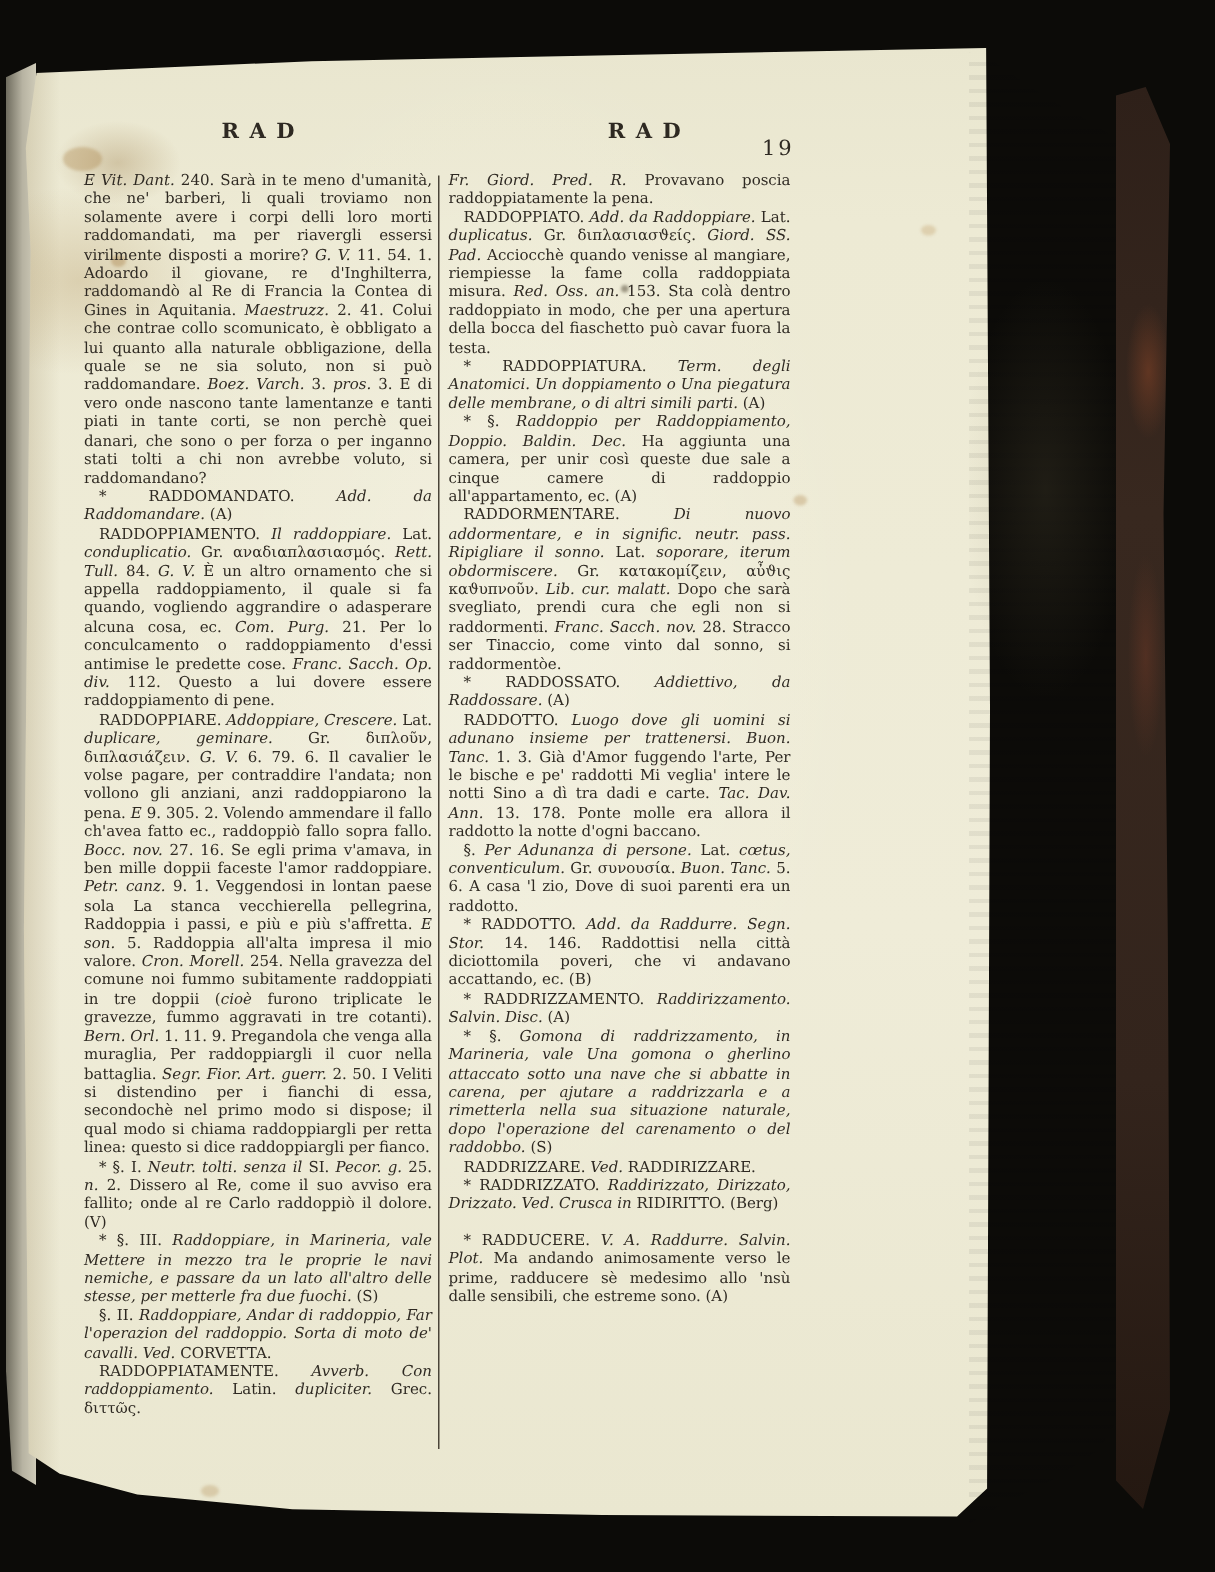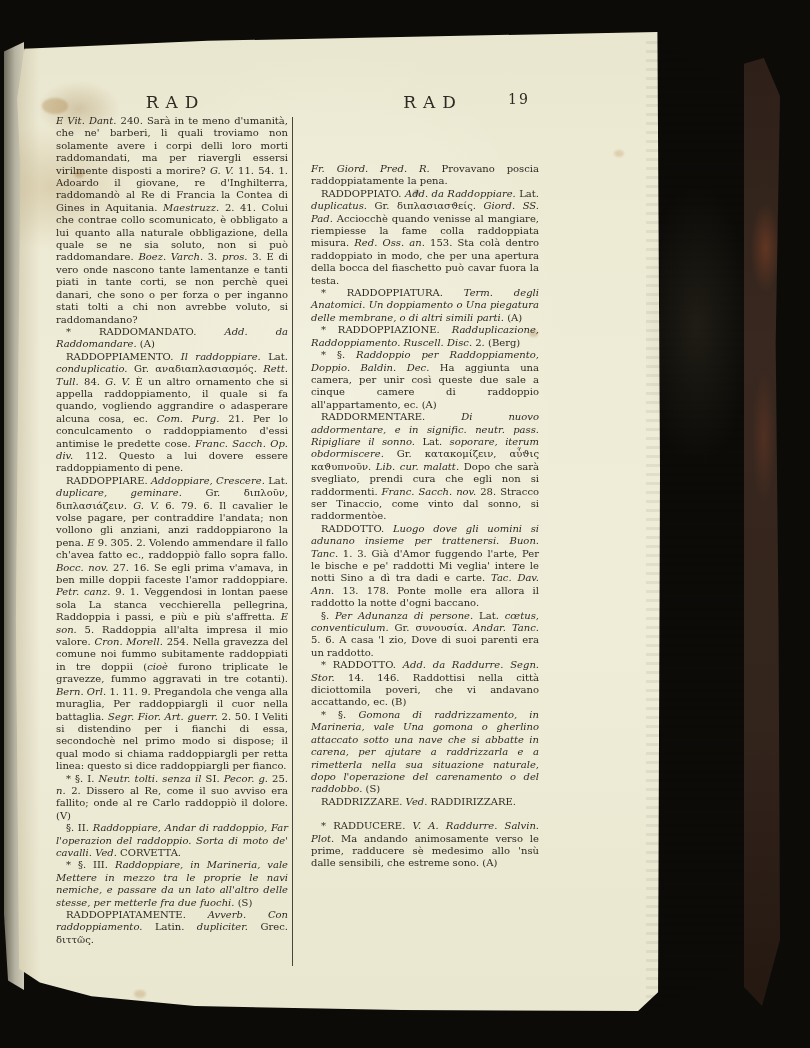--- a/index.html
+++ b/index.html
@@ -66,41 +66,41 @@
     position:absolute;left:744px;top:58px;width:36px;height:948px;
     background:
       radial-gradient(20px 60px at 60% 20%, rgba(140,70,40,.5), transparent 75%),
       radial-gradient(16px 90px at 55% 40%, rgba(120,60,40,.4), transparent 75%),
       linear-gradient(180deg,#2e2019,var(--cover) 30%,#33241c 70%,#241811);
     clip-path:polygon(0 .6%, 55% 0, 100% 4%, 88% 30%, 96% 60%, 100% 93%, 50% 100%, 0 98%);
   }
 
   
   .running-head{
-    position:absolute;top:92px;color:var(--ink);
-    font-size:17px;letter-spacing:7px;font-weight:400;
+    position:absolute;top:80px;color:var(--ink);
+    font-size:14px;letter-spacing:7px;font-weight:700;
   }
   .head-left{left:118px;width:115px;text-align:center;}
   .head-right{left:388px;width:90px;text-align:center;}
   .page-number{
     position:absolute;top:91px;left:508px;width:30px;
     color:var(--ink);font-size:14px;letter-spacing:2px;
   }
   .divider{
     position:absolute;left:289px;top:117px;height:849px;width:3px;
     border-left:1px solid #4741357; border-left-color:#4a4438;
     border-right:1px solid #4a4438;
   }
   .col{
     position:absolute;top:115px;color:var(--ink);
     font-size:10px;line-height:12.4px;text-align:justify;
     text-rendering:optimizeLegibility;
   }
   .col-left{left:56px;width:232px;}
-  .col-right{left:311px;width:228px;margin-top:48px;}
+  .col-right{left:299px;width:228px;}
   .col p{margin:0;text-indent:1em;}
   .col p.flush{text-indent:0;}
   .col p.gap{margin-top:12px;}
   .col i{}
 </style>
 </head>
 <body>
 
 <div class="scene">
 
@@ -122,35 +122,37 @@
   <div class="page-number">19</div>
 
   <div class="divider"></div>
 
   <div class="col col-left">
       <p class="flush "><i>E Vit. Dant.</i> 240. Sarà in te meno d'umanità, che ne' barberi, li quali troviamo non solamente avere i corpi delli loro morti raddomandati, ma per riavergli essersi virilmente disposti a morire? <i>G. V.</i> 11. 54. 1. Adoardo il giovane, re d'Inghilterra, raddomandò al Re di Francia la Contea di Gines in Aquitania. <i>Maestruzz.</i> 2. 41. Colui che contrae collo scomunicato, è obbligato a lui quanto alla naturale obbligazione, della quale se ne sia soluto, non si può raddomandare. <i>Boez. Varch.</i> 3. <i>pros.</i> 3. E di vero onde nascono tante lamentanze e tanti piati in tante corti, se non perchè quei danari, che sono o per forza o per inganno stati tolti a chi non avrebbe voluto, si raddomandano?</p>
       <p class="">* RADDOMANDATO. <i>Add. da Raddomandare.</i> (A)</p>
       <p class="">RADDOPPIAMENTO. <i>Il raddoppiare.</i> Lat. <i>conduplicatio.</i> Gr. αναδιαπλασιασμός. <i>Rett. Tull.</i> 84. <i>G. V.</i> È un altro ornamento che si appella raddoppiamento, il quale si fa quando, vogliendo aggrandire o adasperare alcuna cosa, ec. <i>Com. Purg.</i> 21. Per lo conculcamento o raddoppiamento d'essi antimise le predette cose. <i>Franc. Sacch. Op. div.</i> 112. Questo a lui dovere essere raddoppiamento di pene.</p>
       <p class="">RADDOPPIARE. <i>Addoppiare, Crescere.</i> Lat. <i>duplicare, geminare.</i> Gr. διπλοῦν, διπλασιάζειν. <i>G. V.</i> 6. 79. 6. Il cavalier le volse pagare, per contraddire l'andata; non vollono gli anziani, anzi raddoppiarono la pena. <i>E</i> 9. 305. 2. Volendo ammendare il fallo ch'avea fatto ec., raddoppiò fallo sopra fallo. <i>Bocc. nov.</i> 27. 16. Se egli prima v'amava, in ben mille doppii faceste l'amor raddoppiare. <i>Petr. canz.</i> 9. 1. Veggendosi in lontan paese sola La stanca vecchierella pellegrina, Raddoppia i passi, e più e più s'affretta. <i>E son.</i> 5. Raddoppia all'alta impresa il mio valore. <i>Cron. Morell.</i> 254. Nella gravezza del comune noi fummo subitamente raddoppiati in tre doppii (<i>cioè</i> furono triplicate le gravezze, fummo aggravati in tre cotanti). <i>Bern. Orl.</i> 1. 11. 9. Pregandola che venga alla muraglia, Per raddoppiargli il cuor nella battaglia. <i>Segr. Fior. Art. guerr.</i> 2. 50. I Veliti si distendino per i fianchi di essa, secondochè nel primo modo si dispose; il qual modo si chiama raddoppiargli per retta linea: questo si dice raddoppiargli per fianco.</p>
       <p class="">* §. I. <i>Neutr. tolti. senza il</i> SI. <i>Pecor. g.</i> 25. <i>n.</i> 2. Dissero al Re, come il suo avviso era fallito; onde al re Carlo raddoppiò il dolore. (V)</p>
+      <p class="">* §. III. <i>Raddoppiare, in Marineria, vale Mettere in mezzo tra le proprie le navi nemiche, e passare da un lato all'altro delle stesse, per metterle fra due fuochi.</i> (S)</p>
       <p class="">§. II. <i>Raddoppiare, Andar di raddoppio, Far l'operazion del raddoppio. Sorta di moto de' cavalli. Ved.</i> CORVETTA.</p>
-      <p class="">* §. III. <i>Raddoppiare, in Marineria, vale Mettere in mezzo tra le proprie le navi nemiche, e passare da un lato all'altro delle stesse, per metterle fra due fuochi.</i> (S)</p>
       <p class="">RADDOPPIATAMENTE. <i>Avverb. Con raddoppiamento.</i> Latin. <i>dupliciter.</i> Grec. διττῶς.</p>
     </div>
   <div class="col col-right">
       <p class="flush "><i>Fr. Giord. Pred. R.</i> Provavano poscia raddoppiatamente la pena.</p>
       <p class="">RADDOPPIATO. <i>Add. da Raddoppiare.</i> Lat. <i>duplicatus.</i> Gr. διπλασιασϑείς. <i>Giord. SS. Pad.</i> Acciocchè quando venisse al mangiare, riempiesse la fame colla raddoppiata misura. <i>Red. Oss. an.</i> 153. Sta colà dentro raddoppiato in modo, che per una apertura della bocca del fiaschetto può cavar fuora la testa.</p>
       <p class="">* RADDOPPIATURA. <i>Term. degli Anatomici. Un doppiamento o Una piegatura delle membrane, o di altri simili parti.</i> (A)</p>
-      <p class="">* RADDOPPIAZIONE. <i>Radduplicazione, Raddoppiamento. Ruscell. Disc.</i> 2. (Berg)</p>
       <p class="">* §. <i>Raddoppio per Raddoppiamento, Doppio. Baldin. Dec.</i> Ha aggiunta una camera, per unir così queste due sale a cinque camere di raddoppio all'appartamento, ec. (A)</p>
       <p class="">RADDORMENTARE. <i>Di nuovo addormentare, e in signific. neutr. pass. Ripigliare il sonno.</i> Lat. <i>soporare, iterum obdormiscere.</i> Gr. κατακομίζειν, αὖϑις καϑυπνοῦν. <i>Lib. cur. malatt.</i> Dopo che sarà svegliato, prendi cura che egli non si raddormenti. <i>Franc. Sacch. nov.</i> 28. Stracco ser Tinaccio, come vinto dal sonno, si raddormentòe.</p>
+      <p class="">* RADDOSSATO. <i>Addiettivo, da Raddossare.</i> (A)</p>
       <p class="">RADDOTTO. <i>Luogo dove gli uomini si adunano insieme per trattenersi. Buon. Tanc.</i> 1. 3. Già d'Amor fuggendo l'arte, Per le bische e pe' raddotti Mi veglia' intere le notti Sino a dì tra dadi e carte. <i>Tac. Dav. Ann.</i> 13. 178. Ponte molle era allora il raddotto la notte d'ogni baccano.</p>
-      <p class="">§. <i>Per Adunanza di persone.</i> Lat. <i>cœtus, conventiculum.</i> Gr. συνουσία. <i>Andar. Tanc.</i> 5. 6. A casa 'l zio, Dove di suoi parenti era un raddotto.</p>
+      <p class="">§. <i>Per Adunanza di persone.</i> Lat. <i>cœtus, conventiculum.</i> Gr. συνουσία. <i>Buon. Tanc.</i> 5. 6. A casa 'l zio, Dove di suoi parenti era un raddotto.</p>
       <p class="">* RADDOTTO. <i>Add. da Raddurre. Segn. Stor.</i> 14. 146. Raddottisi nella città diciottomila poveri, che vi andavano accattando, ec. (B)</p>
+      <p class="">* RADDRIZZAMENTO. <i>Raddirizzamento. Salvin. Disc.</i> (A)</p>
       <p class="">* §. <i>Gomona di raddrizzamento, in Marineria, vale Una gomona o gherlino attaccato sotto una nave che si abbatte in carena, per ajutare a raddrizzarla e a rimetterla nella sua situazione naturale, dopo l'operazione del carenamento o del raddobbo.</i> (S)</p>
       <p class="">RADDRIZZARE. <i>Ved.</i> RADDIRIZZARE.</p>
+      <p class="">* RADDRIZZATO. <i>Raddirizzato, Dirizzato, Drizzato. Ved. Crusca in</i> RIDIRITTO. (Berg)</p>
       <p class="gap">* RADDUCERE. <i>V. A. Raddurre. Salvin. Plot.</i> Ma andando animosamente verso le prime, radducere sè medesimo allo 'nsù dalle sensibili, che estreme sono. (A)</p>
     </div>
 
   <div class="fore-edge"></div>
   <div class="cover"></div>
 
 </div>
 
 </body></html>

